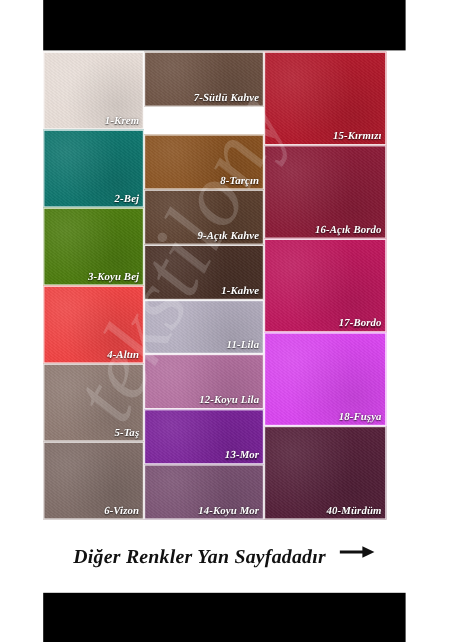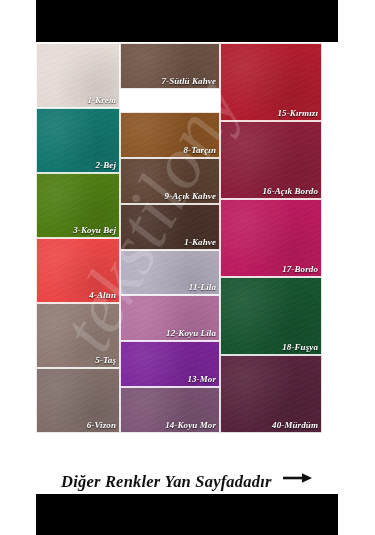--- a/index.html
+++ b/index.html
@@ -111,21 +111,21 @@
 
   
   #footer {
     position: absolute;
     left: 36px;
     top: 436px;
     width: 302px;
     height: 56px;
     background: #ffffff;
     display: flex;
-    align-items: flex-end;
+    align-items: center;
     justify-content: center;
   }
   #footer-text {
     font-family: "Liberation Serif", serif;
     font-style: italic;
     font-weight: bold;
     font-size: 16.5px;
     color: #111111;
     white-space: nowrap;
     letter-spacing: 0.2px;
@@ -197,21 +197,21 @@
     <div class="col col-3">
       <div class="swatch" style="background-color: rgb(178, 26, 44);">
         <span class="swatch-label">15-Kırmızı</span>
       </div>
       <div class="swatch" style="background-color: rgb(138, 28, 56);">
         <span class="swatch-label">16-Açık Bordo</span>
       </div>
       <div class="swatch" style="background-color: #be185d;">
         <span class="swatch-label">17-Bordo</span>
       </div>
-      <div class="swatch" style="background-color: #14532d;">
+      <div class="swatch" style="background-color: #d946ef;">
         <span class="swatch-label">18-Fuşya</span>
       </div>
       <div class="swatch" style="background-color: rgb(85, 33, 58);">
         <span class="swatch-label">40-Mürdüm</span>
       </div>
     </div>
 
   </div>
 
   <div id="watermark">tekstilony</div>

